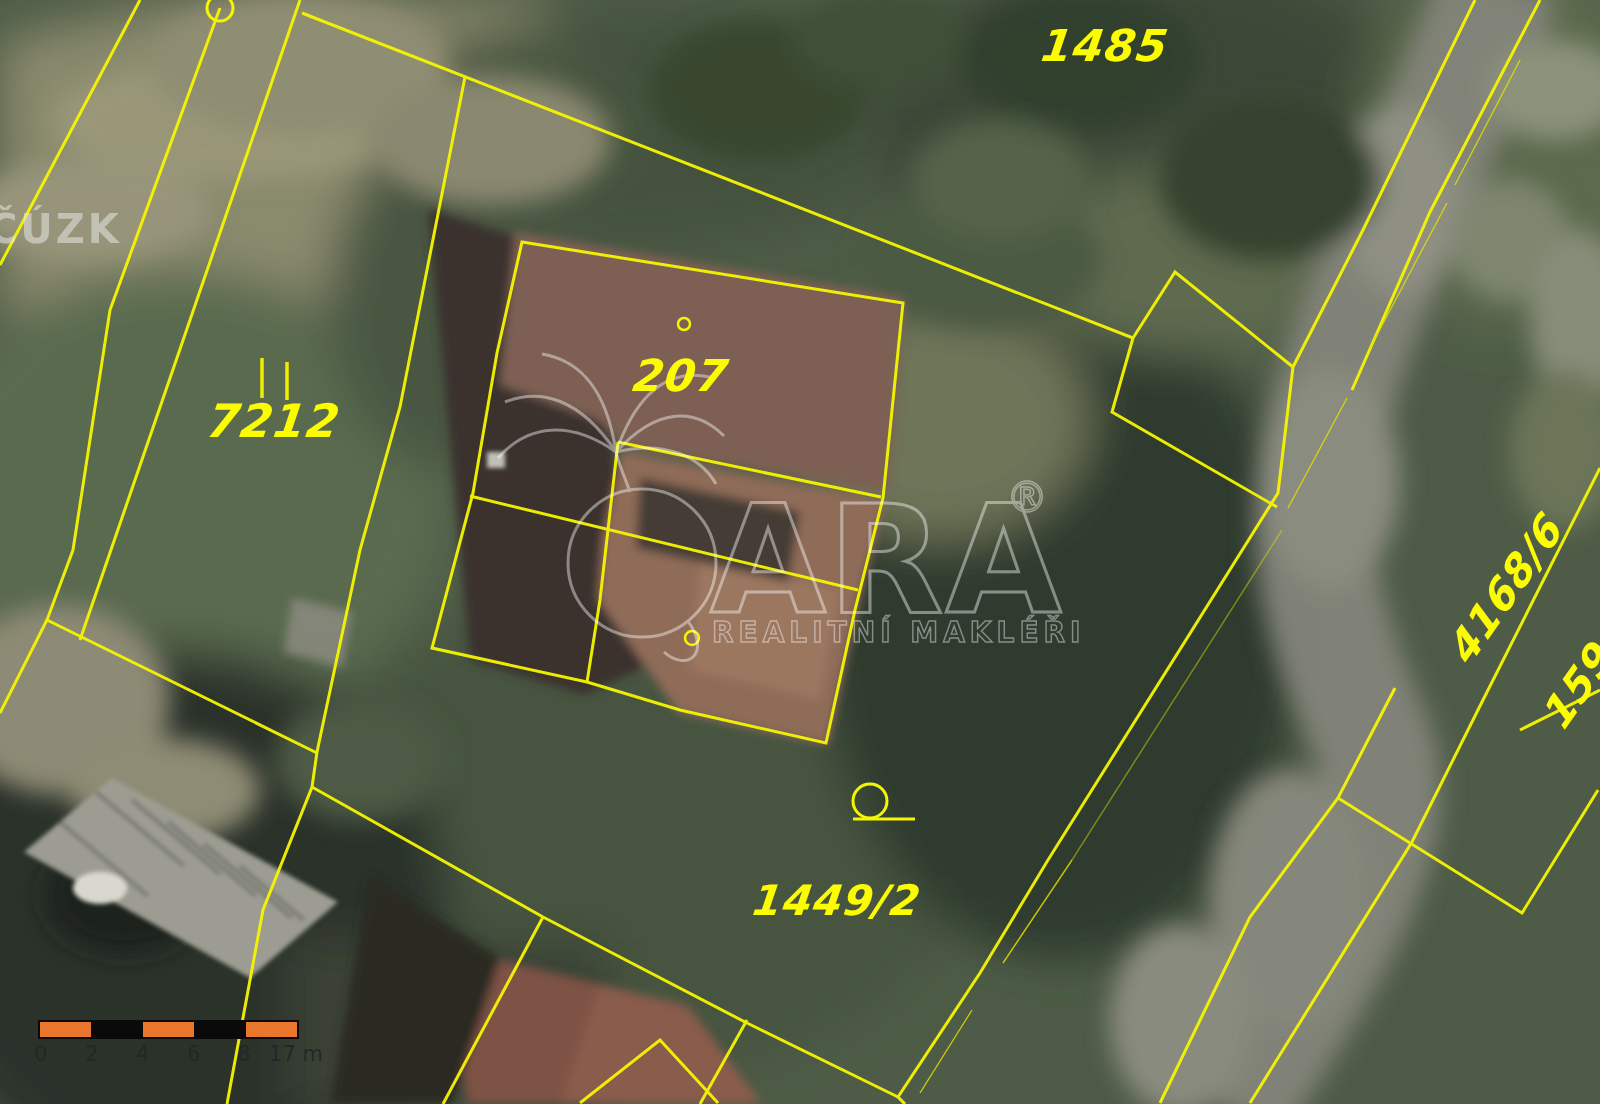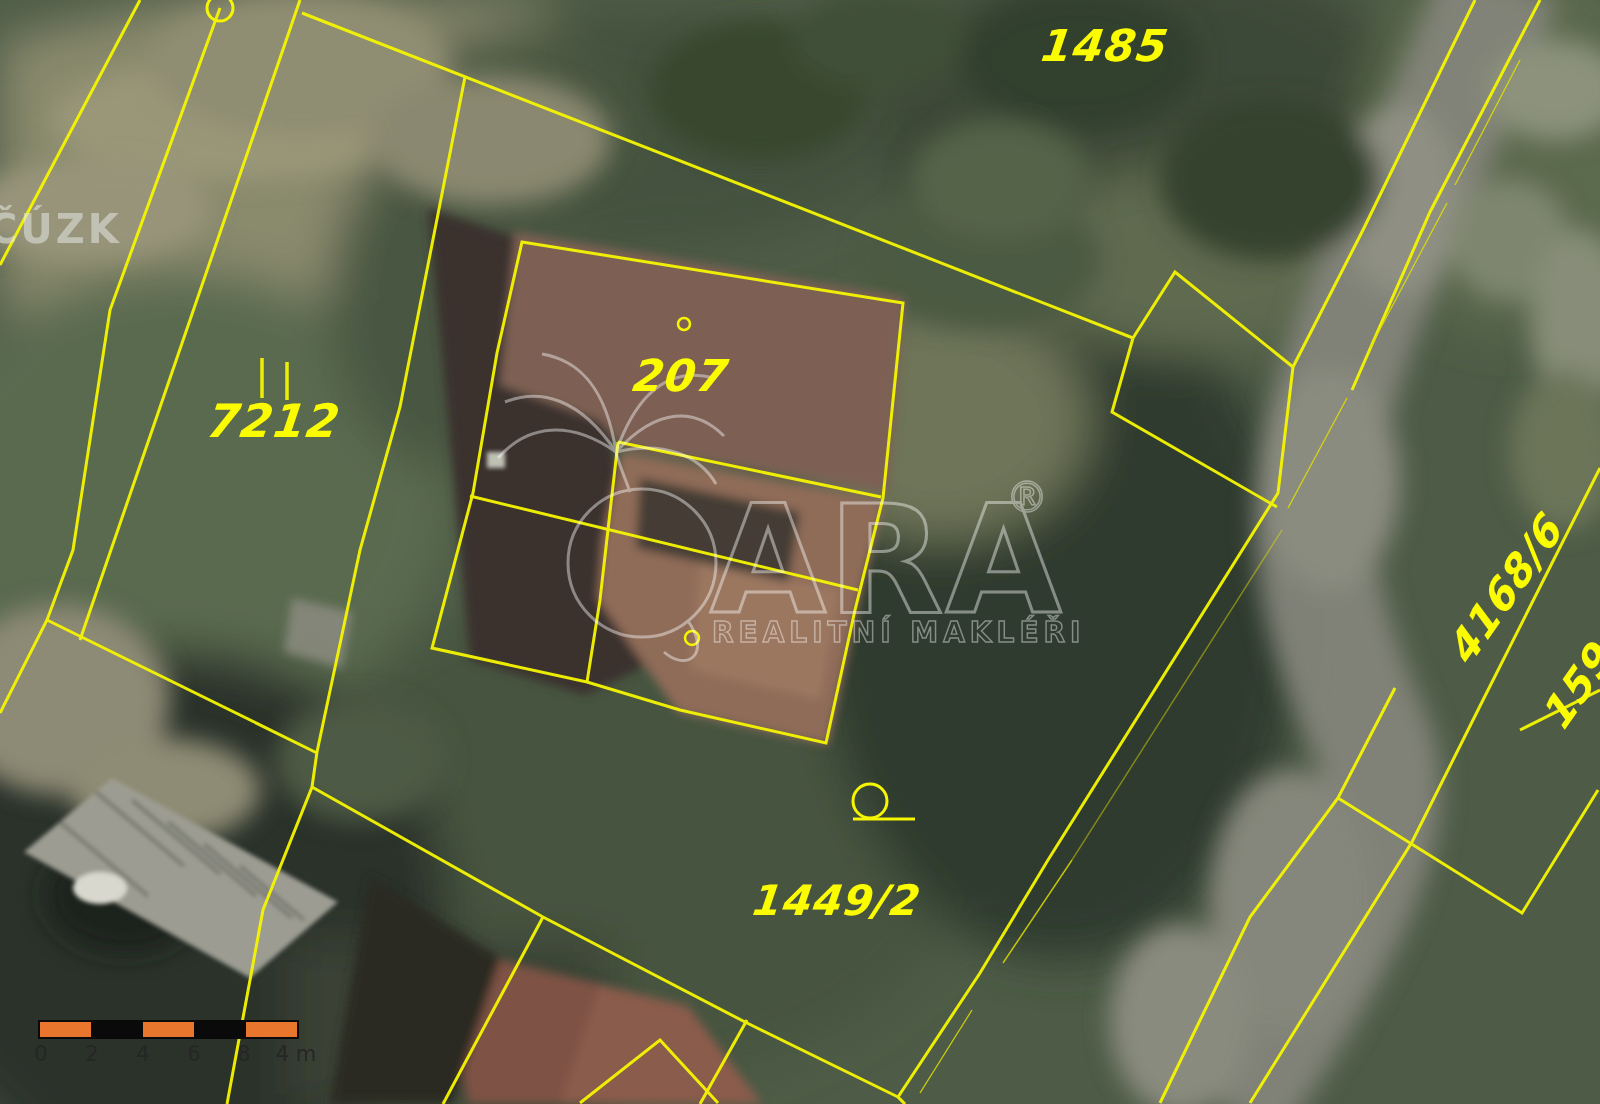--- a/index.html
+++ b/index.html
@@ -205,16 +205,16 @@
     <div class="seg" style="background:#e8762c"></div>
     <div class="seg" style="background:#0a0a0a"></div>
     <div class="seg" style="background:#e8762c"></div>
   </div>
   <div id="scale-labels">
       <span class="scale-label" style="left: 41px;">0</span>
       <span class="scale-label" style="left: 92px;">2</span>
       <span class="scale-label" style="left: 143px;">4</span>
       <span class="scale-label" style="left: 194px;">6</span>
       <span class="scale-label" style="left: 244px;">8</span>
-      <span class="scale-label" style="left: 296px;">4 m</span>
+      <span class="scale-label" style="left: 296px;">17 m</span>
     </div>
 
 </div>
 
 </body></html>

